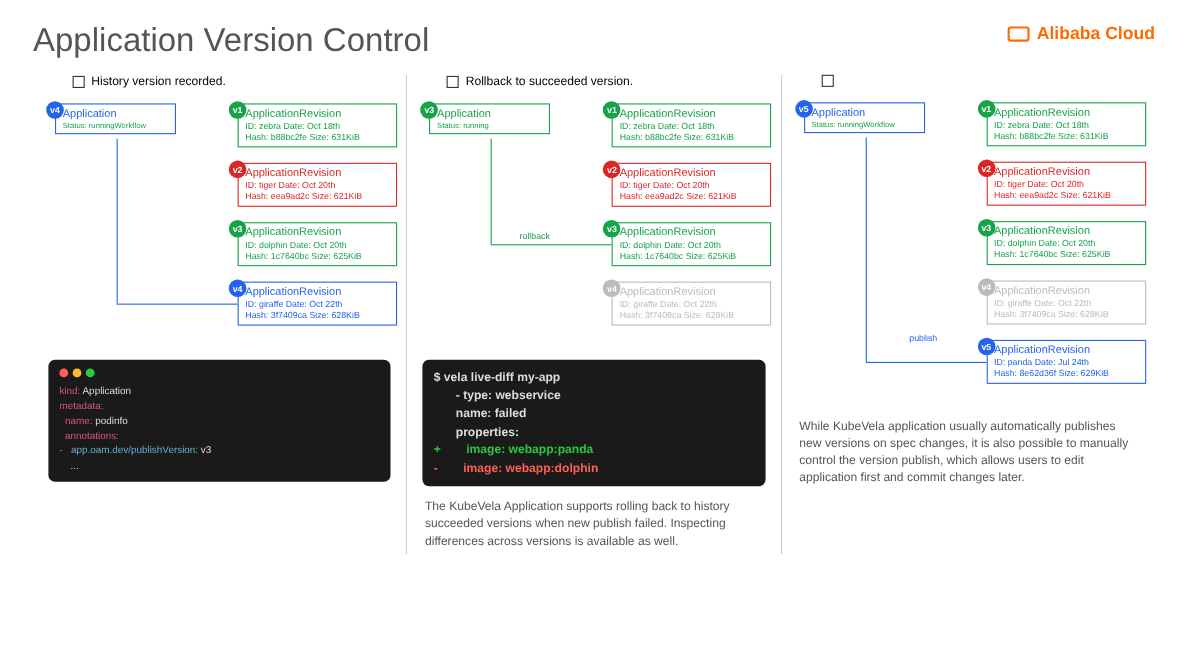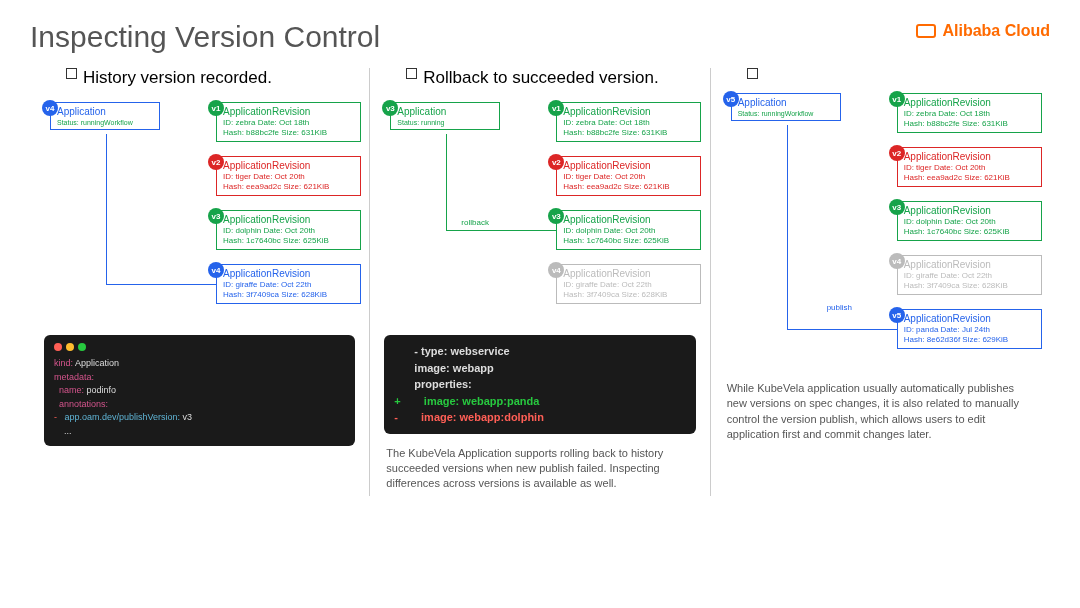--- a/index.html
+++ b/index.html
@@ -4,21 +4,21 @@
 <style>
 *{box-sizing:border-box;margin:0;padding:0;font-family:-apple-system,Helvetica,Arial,sans-serif}
 body{width:1080px;height:608px;background:#fff;padding:20px 30px;position:relative}
 .logo{position:absolute;top:22px;right:30px;color:#ff6a00;font-weight:600;font-size:16px;display:flex;align-items:center;gap:6px}
 .logo-icon{width:20px;height:14px;border:2px solid #ff6a00;border-radius:3px;position:relative}
 .logo-icon::before,.logo-icon::after{content:'';position:absolute;top:4px;width:2px;height:2px;background:#fff}
 h1{font-size:30px;font-weight:400;color:#555;margin-bottom:14px}
 .cols{display:flex;gap:0}
 .col{flex:1;padding:0 6px;border-right:1px solid #ccc}
 .col:last-child{border-right:none}
-.sect{display:flex;align-items:flex-start;gap:6px;font-size:17px;margin-bottom:8px;margin-left:30px}
+.sect{display:flex;align-items:flex-end;gap:6px;font-size:11px;margin-bottom:8px;margin-left:30px}
 .chk{width:11px;height:11px;border:1.5px solid #333;display:inline-block}
 .diagram{position:relative;height:235px;font-size:8px}
 .badge{position:absolute;width:16px;height:16px;border-radius:50%;color:#fff;display:flex;align-items:center;justify-content:center;font-size:8px;font-weight:600;z-index:2}
 .box{position:absolute;border:1.5px solid;padding:2px 6px;background:#fff;font-size:8px;line-height:1.3}
 .box .t{font-size:10px}
 .app{color:#2563eb;border-color:#2563eb;left:14px;top:6px;width:110px}
 .app .st{color:#16a34a;font-size:7px}
 .rev{left:180px;width:145px}
 .rv1{border-color:#16a34a;color:#16a34a;top:6px}
 .rv2{border-color:#dc2626;color:#dc2626;top:60px}
@@ -34,21 +34,21 @@
 .ln{position:absolute;background:#2563eb}
 .lbl{position:absolute;font-size:8px;color:#16a34a}
 </style>
 </head>
 <body>
 
 <div class="logo">
     <span class="logo-icon"></span>
     <span>Alibaba Cloud</span>
   </div>
-<h1>Inspecting Version Control</h1>
+<h1>Application Version Control</h1>
 
 <div class="cols">
 
 <div class="col">
  <div class="sect">
         <span class="chk"></span>
         <span>History version recorded.</span>
       </div>
  <div class="diagram">
   <div class="badge" style="background:#2563eb;left:6px;top:4px">v4</div>
@@ -104,21 +104,21 @@
         <span>Rollback to succeeded version.</span>
       </div>
  <div class="diagram">
   <div class="badge" style="background:#16a34a;left:6px;top:4px">v3</div>
   <div class="box app" style="border-color:#16a34a;color:#16a34a">
           <div class="t">Application</div>
           <div class="st">Status: running</div>
         </div>
   <div class="ln" style="background:#16a34a;left:70px;top:38px;width:1px;height:96px"></div>
   <div class="ln" style="background:#16a34a;left:70px;top:134px;width:110px;height:1px"></div>
-  <div class="lbl" style="left:85px;top:122px">rollback</div>
+  <div class="lbl" style="left:96px;top:122px">rollback</div>
   <div class="badge" style="background:#16a34a;left:172px;top:4px">v1</div>
   <div class="box rev rv1">
           <div class="t">ApplicationRevision</div>
           <div>ID: zebra Date: Oct 18th</div>
           <div>Hash: b88bc2fe Size: 631KiB</div>
         </div>
   <div class="badge" style="background:#dc2626;left:172px;top:58px">v2</div>
   <div class="box rev rv2">
           <div class="t">ApplicationRevision</div>
           <div>ID: tiger Date: Oct 20th</div>
@@ -131,22 +131,23 @@
           <div>Hash: 1c7640bc Size: 625KiB</div>
         </div>
   <div class="badge" style="background:#bbb;left:172px;top:166px">v4</div>
   <div class="box rev rv4 gray">
           <div class="t">ApplicationRevision</div>
           <div>ID: giraffe Date: Oct 22th</div>
           <div>Hash: 3f7409ca Size: 628KiB</div>
         </div>
  </div>
  <div class="code" style="font-size:11px;font-weight:600">
+  <div>$ vela live-diff my-app</div>
   <div style="padding-left:20px">- type: webservice</div>
-  <div style="padding-left:20px">  image: webapp</div>
+  <div style="padding-left:20px">  name: failed</div>
   <div style="padding-left:20px">  properties:</div>
   <div><span class="g">+</span><span class="g" style="padding-left:20px">    image: webapp:panda</span></div>
   <div><span class="r">-</span><span class="r" style="padding-left:20px">    image: webapp:dolphin</span></div>
  </div>
  <div class="desc">The KubeVela Application supports rolling back to history succeeded versions when new publish failed. Inspecting differences across versions is available as well.</div>
 </div>
 
 <div class="col">
  <div class="sect">
         <span class="chk"></span>
@@ -184,16 +185,16 @@
           <div>ID: giraffe Date: Oct 22th</div>
           <div>Hash: 3f7409ca Size: 628KiB</div>
         </div>
   <div class="badge" style="background:#2563eb;left:172px;top:220px">v5</div>
   <div class="box rev rv4" style="top:222px">
           <div class="t">ApplicationRevision</div>
           <div>ID: panda Date: Jul 24th</div>
           <div>Hash: 8e62d36f Size: 629KiB</div>
         </div>
  </div>
- <div class="desc">While KubeVela application usually automatically publishes new versions on spec changes, it is also related to manually control the version publish, which allows users to edit application first and commit changes later.</div>
+ <div class="desc">While KubeVela application usually automatically publishes new versions on spec changes, it is also possible to manually control the version publish, which allows users to edit application first and commit changes later.</div>
 </div>
 
 </div>
 
 </body></html>

